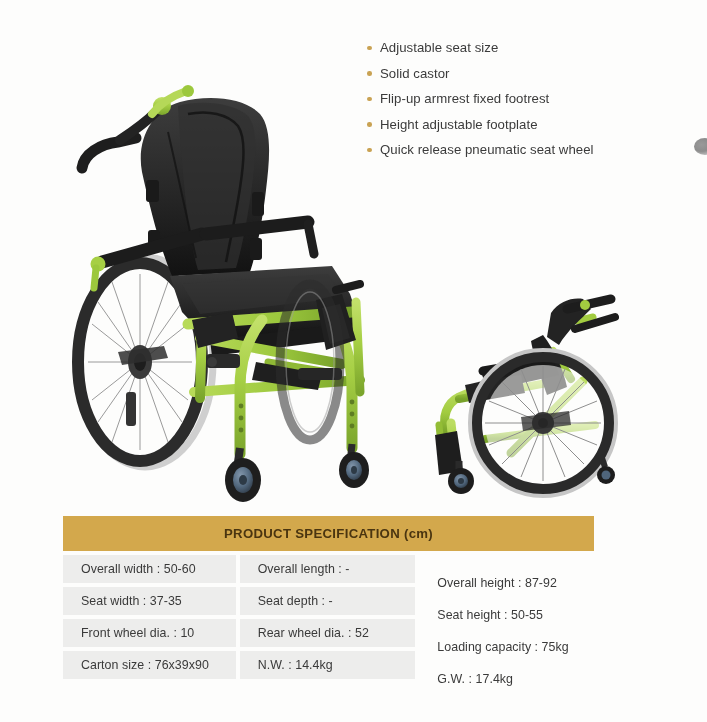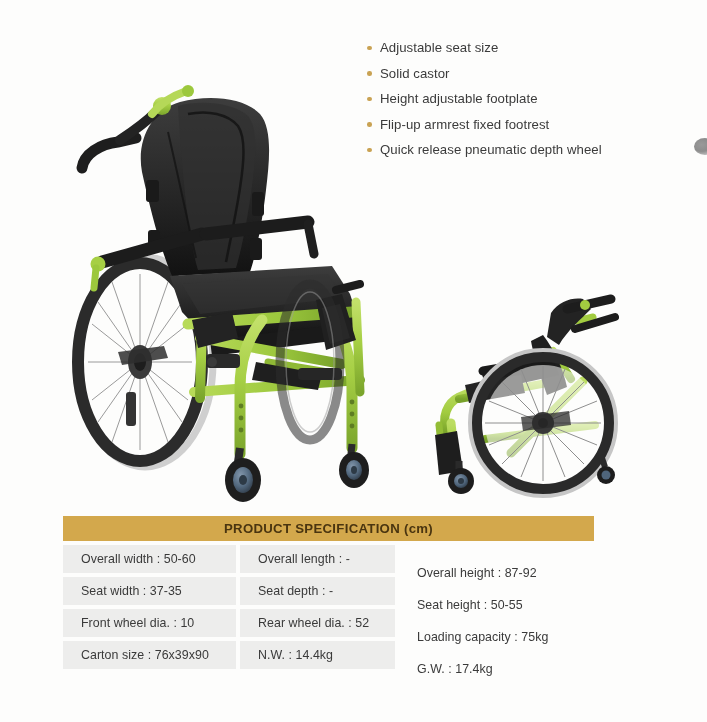--- a/index.html
+++ b/index.html
@@ -80,21 +80,21 @@
   .photo-main svg, .photo-side svg { display: block; width: 100%; height: 100%; }
 
   
   .spec-table {
     position: absolute;
     left: 63px;
     top: 516px;
     width: 531px;
   }
   .spec-header {
-    height: 25px;
+    height: 35px;
     background: #d3a84c;
     color: #4a3510;
     font-size: 13.2px;
     font-weight: bold;
     letter-spacing: 0.3px;
     display: flex;
     align-items: center;
     justify-content: center;
   }
   .spec-rows {
@@ -113,48 +113,48 @@
     display: flex;
     align-items: center;
     font-size: 12.4px;
     color: #3a3a3a;
     padding-left: 18px;
     box-sizing: border-box;
     letter-spacing: 0.05px;
     white-space: nowrap;
   }
   .spec-cell.c0 { width: 173px; }
-  .spec-cell.c1 { width: 155px; }
+  .spec-cell.c1 { width: 176px; }
   .spec-cell.c2 { width: 175px; margin-top: 28px; }
 </style>
 </head>
 <body>
 
 <div class="page">
 
   <ul class="feature-list">
     <li class="feature-item">
       <span class="bullet-dot"></span>
       <span>Adjustable seat size</span>
     </li>
     <li class="feature-item">
       <span class="bullet-dot"></span>
       <span>Solid castor</span>
     </li>
     <li class="feature-item">
       <span class="bullet-dot"></span>
+      <span>Flip-up armrest fixed footrest</span>
+    </li>
+    <li class="feature-item">
+      <span class="bullet-dot"></span>
       <span>Height adjustable footplate</span>
     </li>
     <li class="feature-item">
       <span class="bullet-dot"></span>
-      <span>Flip-up armrest fixed footrest</span>
-    </li>
-    <li class="feature-item">
-      <span class="bullet-dot"></span>
-      <span>Quick release pneumatic depth wheel</span>
+      <span>Quick release pneumatic seat wheel</span>
     </li>
   </ul>
 
   <div class="photo-main">
     <svg viewBox="0 0 330 440" xmlns="http://www.w3.org/2000/svg">
       <defs>
         <linearGradient id="grnA" x1="0" y1="0" x2="0" y2="1">
           <stop offset="0%" stop-color="#c2e06a"></stop>
           <stop offset="45%" stop-color="#a6cf44"></stop>
           <stop offset="100%" stop-color="#7ba52c"></stop>

